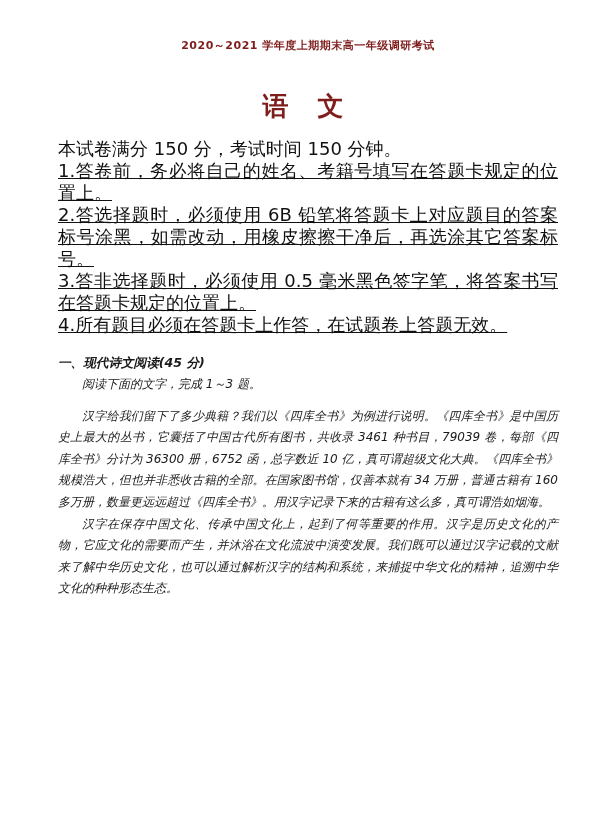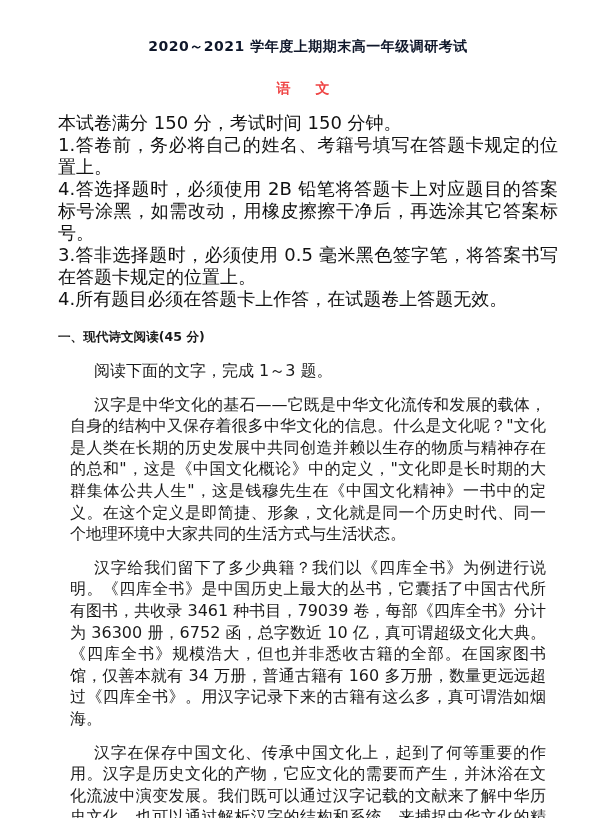--- a/index.html
+++ b/index.html
@@ -17,62 +17,65 @@
   }
   .page {
     width: 616px;
     height: 818px;
     position: relative;
     box-sizing: border-box;
     padding: 0 58px;
   }
   .doc-title {
     text-align: center;
-    font-size: 14px;
+    font-size: 11px;
     font-weight: bold;
     letter-spacing: 0.5px;
     margin-top: 38px;
-    color: #0f172a;
+    color: #7f1d1d;
   }
   .subject-title {
     text-align: center;
-    font-size: 14px;
+    font-size: 26px;
     font-weight: bold;
     letter-spacing: 10px;
-    margin-top: 24px;
-    color: #ef4444;
+    margin-top: 36px;
+    color: #7f1d1d;
   }
   .body-line {
     font-size: 18px;
     line-height: 22px;
     color: #111;
     margin: 0;
     text-align: justify;
   }
   .block-gap {
     margin-top: 14px;
   }
   .section-head {
     font-size: 12.6px;
     font-weight: bold;
     line-height: 22px;
     margin: 0;
+    font-style: italic;
   }
   .bold {
     font-weight: bold;
   }
   .para {
-    font-size: 16px;
+    font-size: 12px;
     line-height: 21.6px;
     text-align: justify;
-    margin: 12px;
+    margin: 0;
     text-indent: 24px;
+    font-style: italic;
   }
   .notice-list p {
     margin: 0;
+    text-decoration: underline;
   }
   .big-para {
     margin-top: 10px;
   }
   .section-title-wrap {
     margin-top: 16px;
   }
 </style>
 </head>
 <body>
@@ -83,30 +86,29 @@
 
   <div class="subject-title">语 文</div>
 
   <div class="block-gap">
     <p class="body-line">本试卷满分 150 分，考试时间 150 分钟。</p>
   </div>
 
 
   <div class="notice-list">
     <p class="body-line">1.答卷前，务必将自己的姓名、考籍号填写在答题卡规定的位置上。</p>
-    <p class="body-line">4.答选择题时，必须使用 2B 铅笔将答题卡上对应题目的答案标号涂黑，如需改动，用橡皮擦擦干净后，再选涂其它答案标号。</p>
+    <p class="body-line">2.答选择题时，必须使用 6B 铅笔将答题卡上对应题目的答案标号涂黑，如需改动，用橡皮擦擦干净后，再选涂其它答案标号。</p>
     <p class="body-line">3.答非选择题时，必须使用 0.5 毫米黑色签字笔，将答案书写在答题卡规定的位置上。</p>
     <p class="body-line">4.所有题目必须在答题卡上作答，在试题卷上答题无效。</p>
   </div>
 
   <div class="section-title-wrap">
     <p class="section-head">一、现代诗文阅读(45 分)</p>
     <p class="para">阅读下面的文字，完成 1～3 题。</p>
   </div>
 
   <div class="big-para">
-    <p class="para">汉字是中华文化的基石——它既是中华文化流传和发展的载体，自身的结构中又保存着很多中华文化的信息。什么是文化呢？"文化是人类在长期的历史发展中共同创造并赖以生存的物质与精神存在的总和"，这是《中国文化概论》中的定义，"文化即是长时期的大群集体公共人生"，这是钱穆先生在《中国文化精神》一书中的定义。在这个定义是即简捷、形象，文化就是同一个历史时代、同一个地理环境中大家共同的生活方式与生活状态。</p>
     <p class="para">汉字给我们留下了多少典籍？我们以《四库全书》为例进行说明。《四库全书》是中国历史上最大的丛书，它囊括了中国古代所有图书，共收录 3461 种书目，79039 卷，每部《四库全书》分计为 36300 册，6752 函，总字数近 10 亿，真可谓超级文化大典。《四库全书》规模浩大，但也并非悉收古籍的全部。在国家图书馆，仅善本就有 34 万册，普通古籍有 160 多万册，数量更远远超过《四库全书》。用汉字记录下来的古籍有这么多，真可谓浩如烟海。</p>
     <p class="para">汉字在保存中国文化、传承中国文化上，起到了何等重要的作用。汉字是历史文化的产物，它应文化的需要而产生，并沐浴在文化流波中演变发展。我们既可以通过汉字记载的文献来了解中华历史文化，也可以通过解析汉字的结构和系统，来捕捉中华文化的精神，追溯中华文化的种种形态生态。</p>
 
   </div>
 
 </div>
 
 </body></html>

